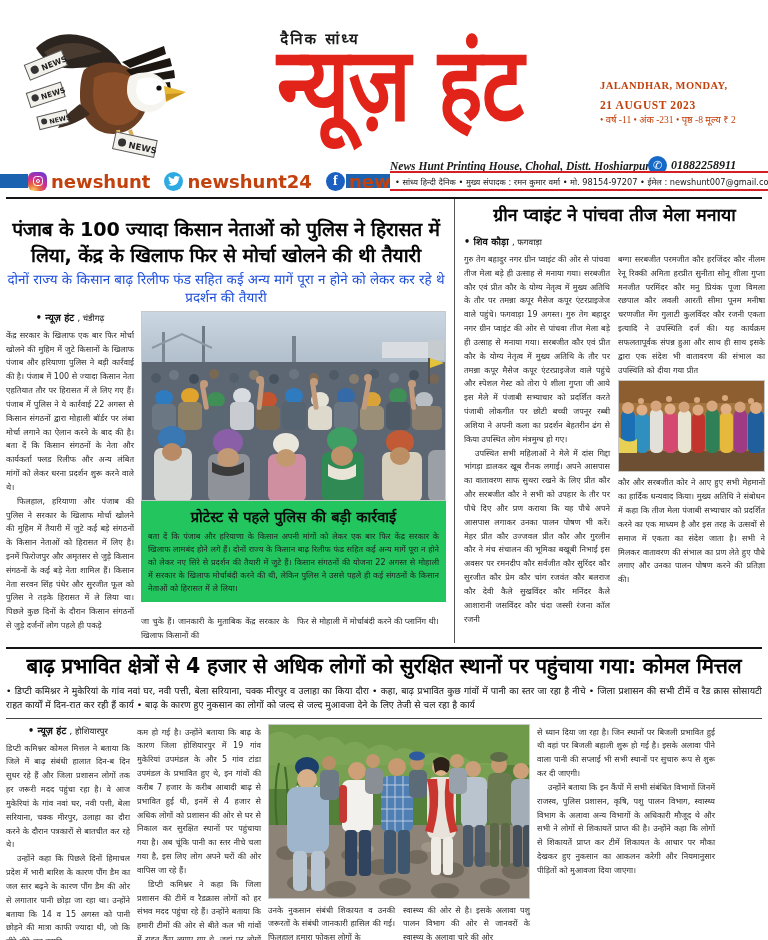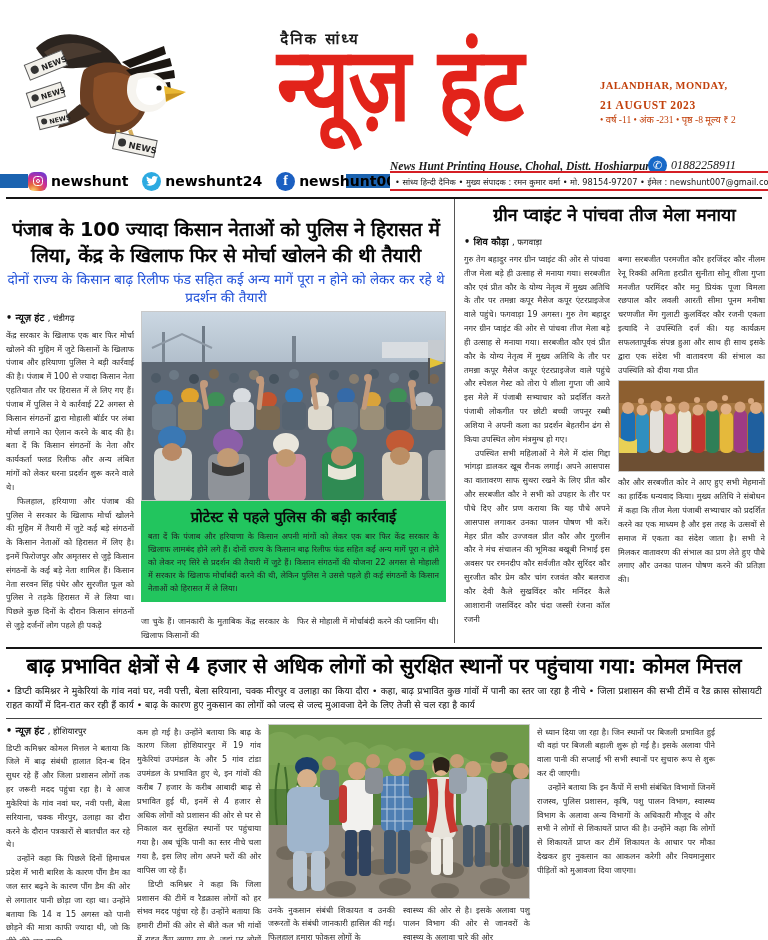--- a/index.html
+++ b/index.html
@@ -87,21 +87,21 @@
     display: flex; align-items: center; gap: 4px;
   }
   .phone-ic {
     width: 19px; height: 19px; border-radius: 50%;
     background: #1769c8;
     display: flex; align-items: center; justify-content: center;
     color: #fff; font-size: 11px;
   }
   .phone-num {
     font-family: "Liberation Serif", "DejaVu Serif", serif;
-    font-style: italic; font-weight: 400;
+    font-style: italic; font-weight: 700;
     font-size: 12px; color: #141414;
   }
 
   
   .socialbar {
     position: relative;
     width: 768px; height: 26px;
     margin-top: 8px;
   }
   .sb-blue {
@@ -114,21 +114,21 @@
     width: 318px; height: 18px;
     background: #fff;
   }
   .sb-items {
     position: absolute; left: 28px; top: 2px;
     display: flex; align-items: center; gap: 4px;
     height: 22px;
   }
   .sb-item { display: flex; align-items: center; gap: 4px; padding-right: 10px; }
   .sb-label {
-    font-weight: 700; font-size: 14px; color: #000000;
+    font-weight: 700; font-size: 18px; color: #c2410c;
     font-family: "DejaVu Sans", sans-serif;
   }
   .ic {
     width: 19px; height: 19px; border-radius: 5px;
     display: flex; align-items: center; justify-content: center;
     color: #fff; font-size: 12px; font-weight: 700;
   }
   .ic-insta {
     background: radial-gradient(circle at 28% 100%, #fdd86f 0%, #e6683c 28%, #cf2e92 55%, #7638cd 85%);
     border-radius: 6px;
@@ -185,20 +185,21 @@
     line-height: 1.25;
     color: #070707;
     text-align: center;
     margin: 6px 0 8px 0;
   }
 
   .byline {
     font-family: "DejaVu Sans", sans-serif;
     font-size: 9.6px; font-weight: 700; color: #111;
     margin-bottom: 5px;
+    text-align: center;
   }
   .byline .place { font-weight: 400; font-size: 8.4px; }
   .byline .bullet { color: #111; }
 
   .body-col {
     font-family: "DejaVu Sans", sans-serif;
     font-size: 8.05px;
     line-height: 1.72;
     color: #2b2b2b;
     text-align: justify;

